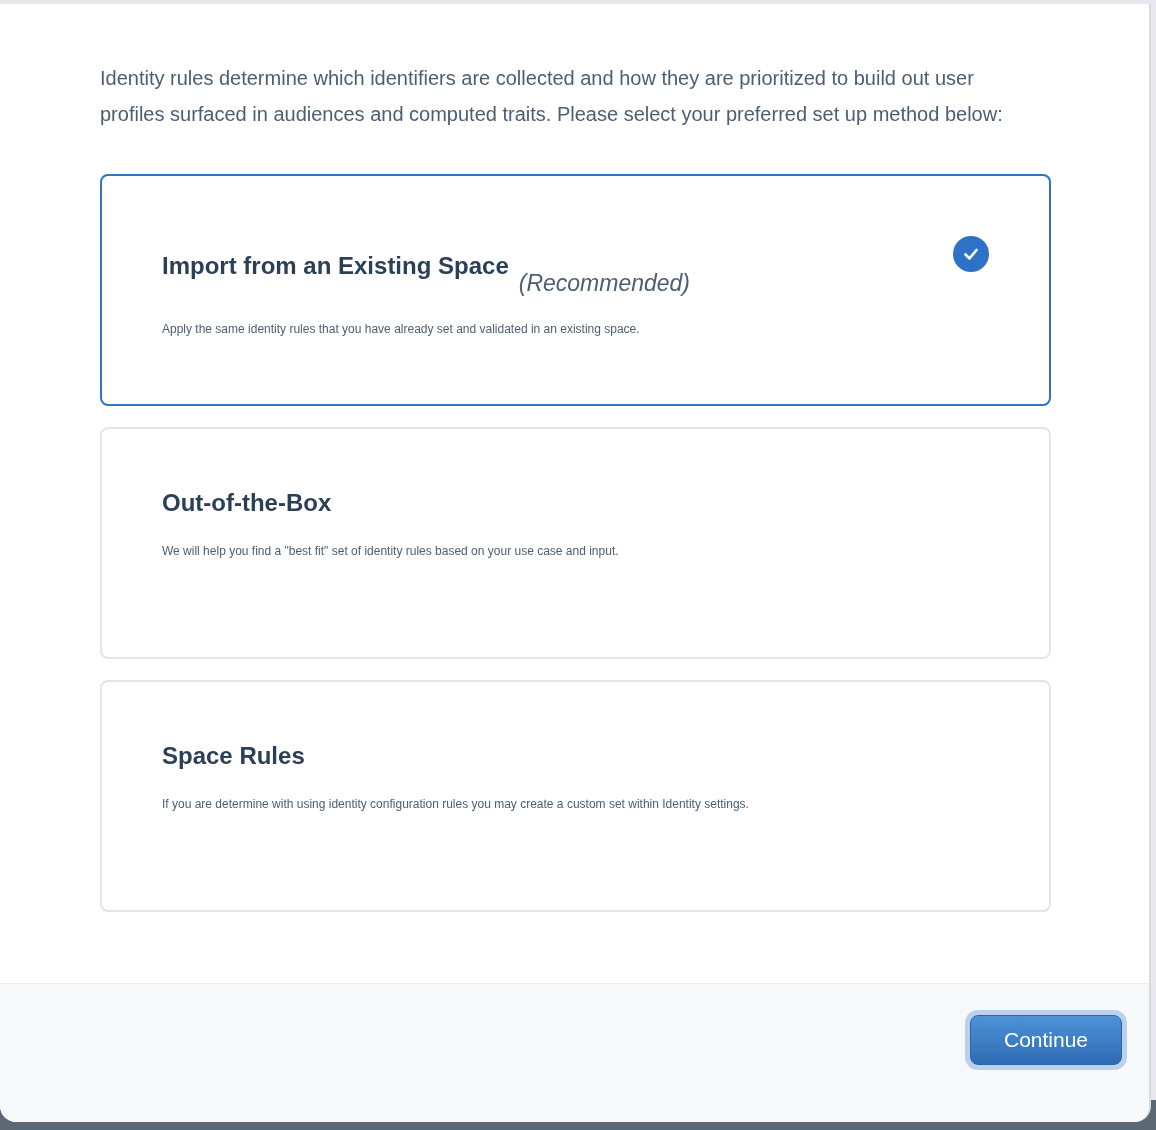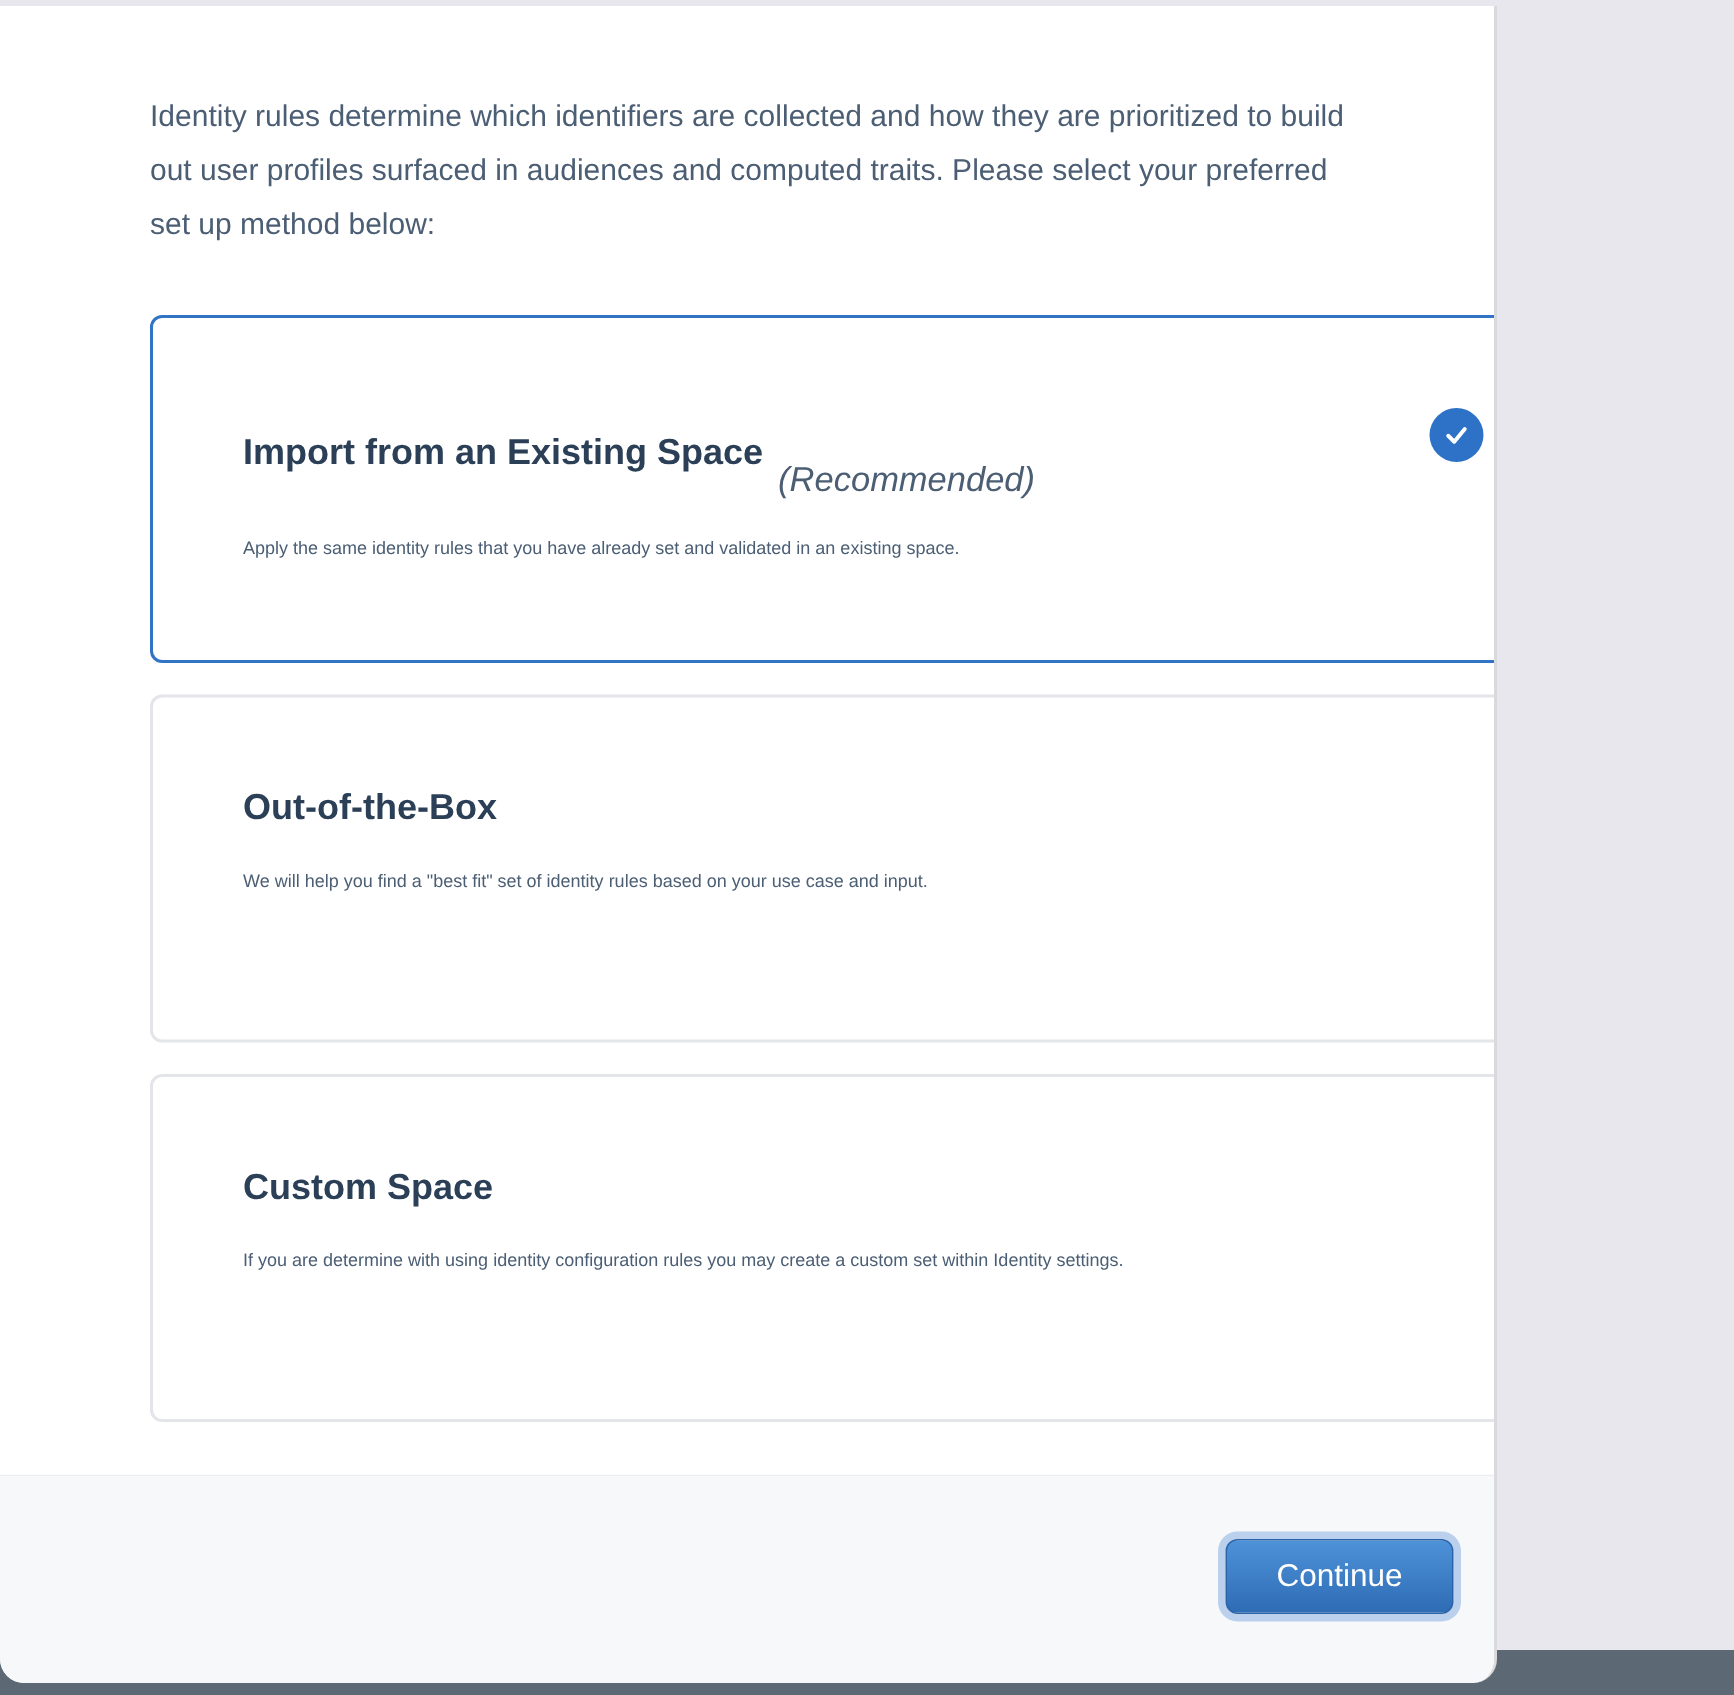--- a/index.html
+++ b/index.html
@@ -18,21 +18,21 @@
     position: absolute;
     left: 0; right: 0; bottom: 0;
     height: 30px;
     background: var(--backdrop-dark, #5c6874);
   }
 
   .modal {
     position: absolute;
     left: 0;
     top: 4px;
-    width: 998px;
+    width: 1151px;
     height: 1118px;
     background: #ffffff;
     border-right: 2px solid #d9d9de;
     border-radius: 0 0 16px 16px;
     overflow: hidden;
     display: flex;
     flex-direction: column;
   }
 
   .modal-body {
@@ -106,21 +106,21 @@
   .modal-footer {
     position: relative;
     height: 139px;
     background: var(--footer-bg, #f7f8fa);
     border-top: 1px solid #eceef1;
     border-radius: 0 0 16px 16px;
   }
 
   .continue-btn {
     position: absolute;
-    top: 42px;
+    top: 31px;
     right: 27px;
     min-width: 152px;
     height: 50px;
     padding: 0 28px;
     font-family: "Liberation Sans", sans-serif;
     font-size: 21px;
     color: #ffffff;
     background: linear-gradient(to bottom, var(--button-top, #4e92d8), var(--button-bottom, #2e6cb4));
     border: 1px solid var(--button-border, #2a63a8);
     border-radius: 8px;
@@ -156,21 +156,21 @@
 
       <div class="option-card">
         <div class="option-title-row">
           <span class="option-title">Out-of-the-Box</span>
         </div>
         <p class="option-desc">We will help you find a "best fit" set of identity rules based on your use case and input.</p>
       </div>
 
       <div class="option-card">
         <div class="option-title-row">
-          <span class="option-title">Custom Space</span>
+          <span class="option-title">Space Rules</span>
         </div>
         <p class="option-desc">If you are determine with using identity configuration rules you may create a custom set within Identity settings.</p>
       </div>
 
     </div>
 
     <div class="modal-footer">
       <button class="continue-btn">Continue</button>
     </div>
   </div>

